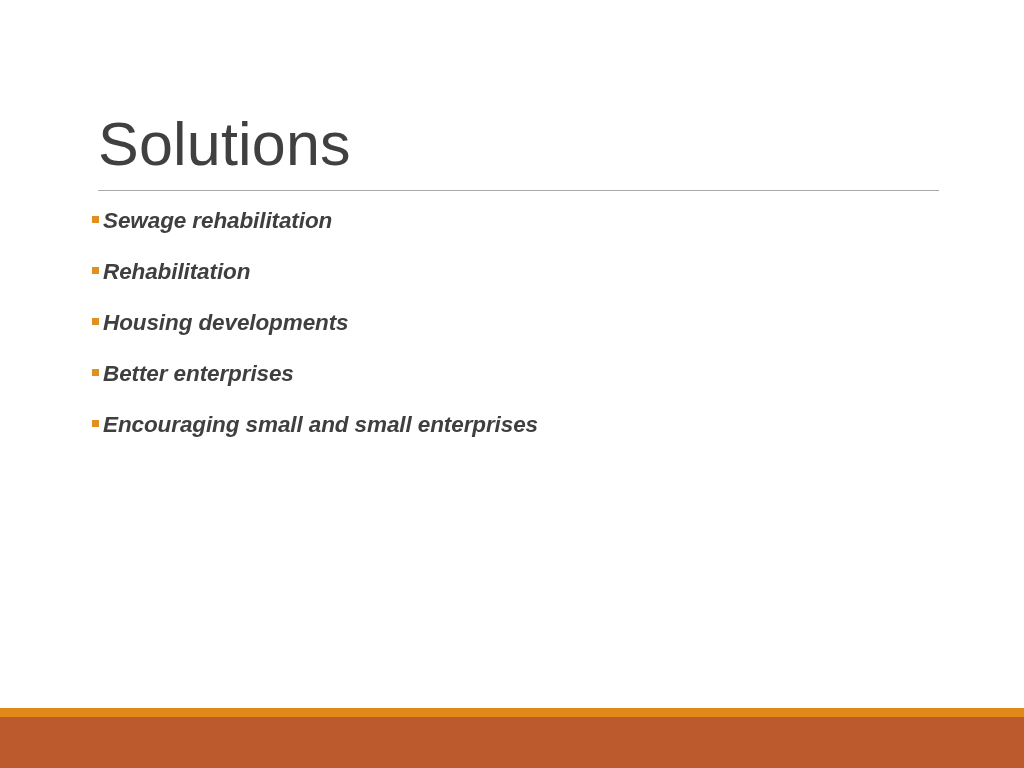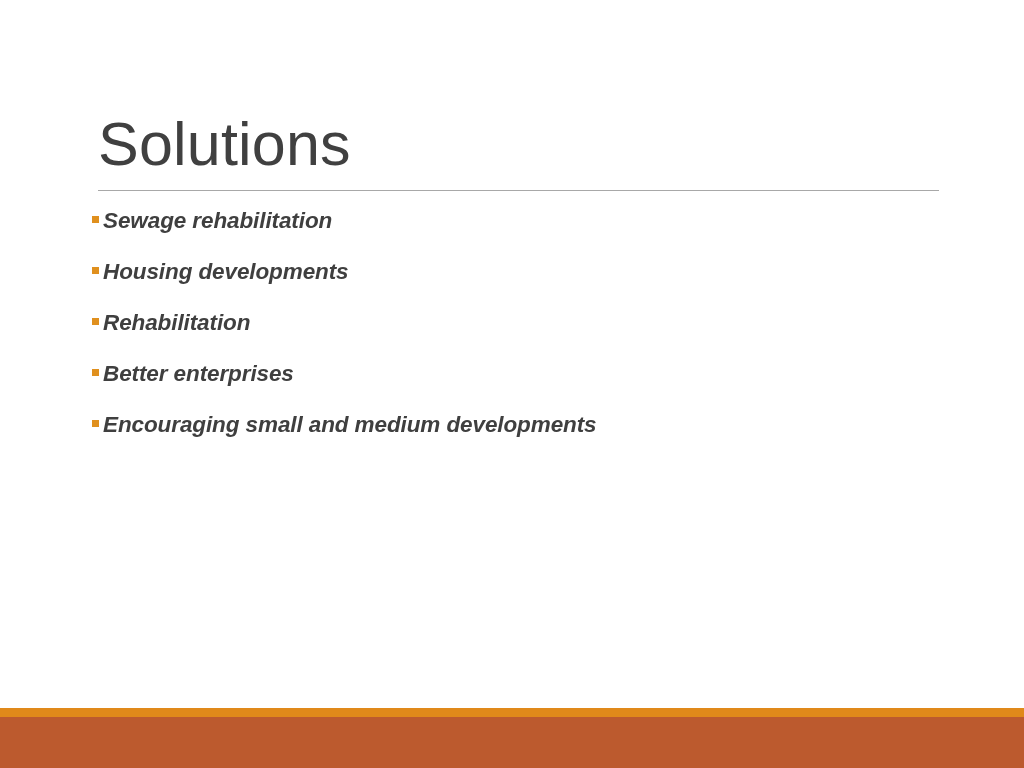--- a/index.html
+++ b/index.html
@@ -115,36 +115,36 @@
 
   <ul id="bullet-list">
 
     <li class="bullet-item">
       <span class="bullet-marker"></span>
       <span class="bullet-text">Sewage rehabilitation</span>
     </li>
 
     <li class="bullet-item">
       <span class="bullet-marker"></span>
-      <span class="bullet-text">Housing developments</span>
+      <span class="bullet-text">Rehabilitation</span>
     </li>
 
     <li class="bullet-item">
       <span class="bullet-marker"></span>
-      <span class="bullet-text">Rehabilitation</span>
+      <span class="bullet-text">Housing developments</span>
     </li>
 
     <li class="bullet-item">
       <span class="bullet-marker"></span>
       <span class="bullet-text">Better enterprises</span>
     </li>
 
     <li class="bullet-item">
       <span class="bullet-marker"></span>
-      <span class="bullet-text">Encouraging small and medium developments</span>
+      <span class="bullet-text">Encouraging small and small enterprises</span>
     </li>
 
   </ul>
 
   <div id="footer-stripe-amber"></div>
   <div id="footer-stripe-rust"></div>
 
 </div>
 
 </body></html>

